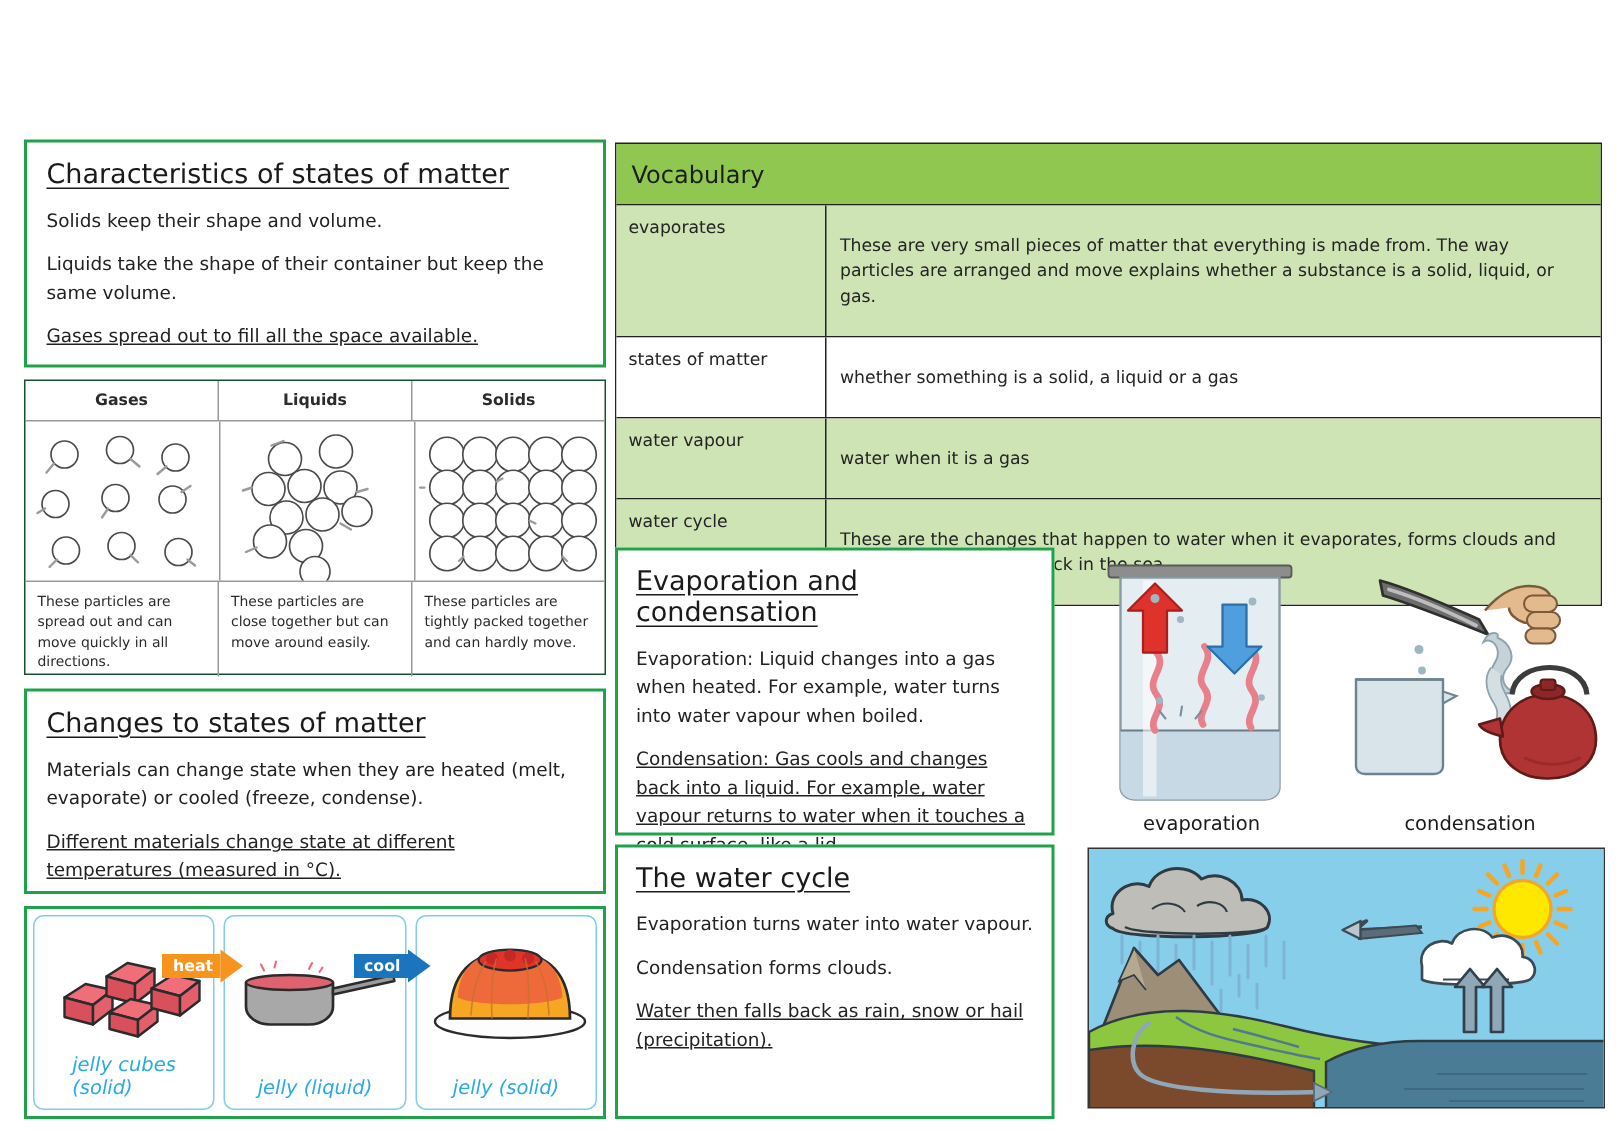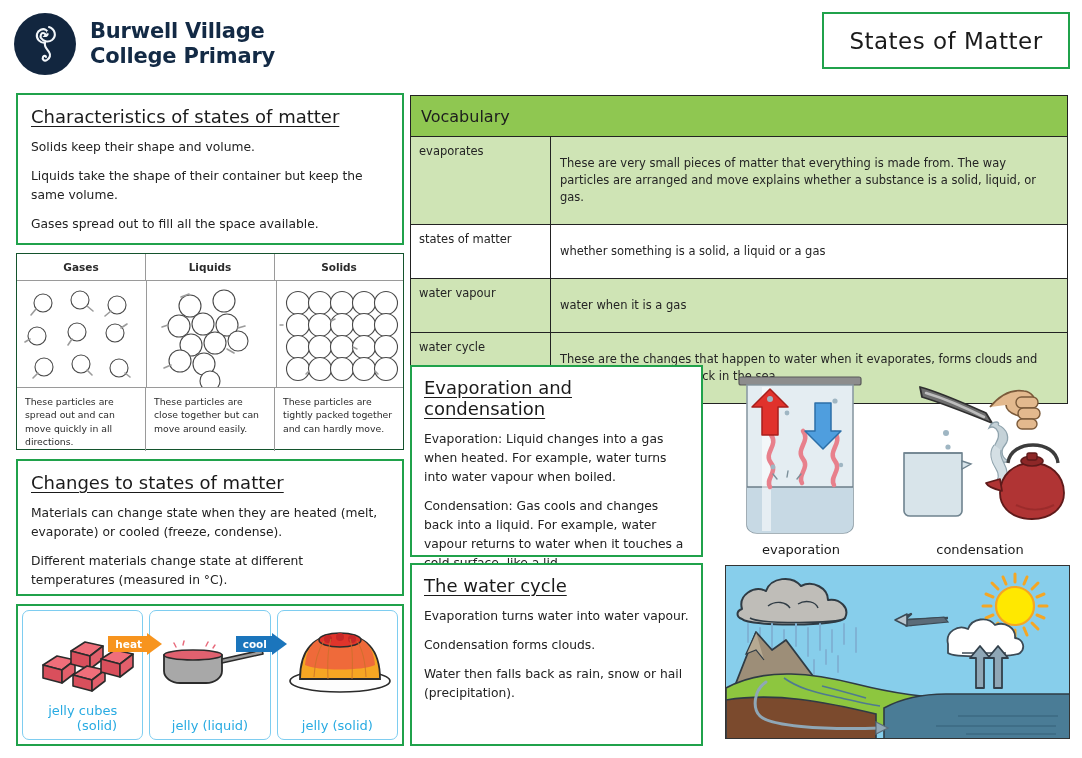--- a/index.html
+++ b/index.html
@@ -37,21 +37,21 @@
 
   
   .gbox { position: absolute; border: 2.2px solid #20a24b; background: #fff; }
 
   .hand { font-family: "DejaVu Sans", sans-serif; color: #222; }
   .box-head {
     font-size: 18px; text-decoration: underline;
     text-underline-offset: 3px; color: #1a1a1a; margin-bottom: 11px;
   }
   .box-p { font-size: 12.3px; line-height: 1.55; color: #222; margin-bottom: 10px; }
-  .box-p:last-child { margin-bottom: 0; }
+  .box-p:last-child { margin-bottom: 0; text-decoration: underline; }
 
   
   #characteristics { left: 16px; top: 93px; width: 388px; height: 152px; padding: 11px 13px; }
 
   #particle-table { left: 16px; top: 253px; width: 388px; height: 197px; border: 1px solid #14532d; background: #fff; position: absolute; }
   .pt-row { display: flex; }
   .pt-head-cell {
     flex: 1 1 0; border-right: 1px solid #9a9a9a; height: 26px;
     display: flex; align-items: center; justify-content: center;
     font-size: 10.5px; font-weight: bold; color: #2b2b2b;
@@ -70,21 +70,21 @@
   #jelly-box { left: 16px; top: 604px; width: 388px; height: 142px; border: 2.2px solid #20a24b; background:#fff; position:absolute; }
   .jelly-inner { display: flex; gap: 6px; padding: 4px 4px; height: 100%; }
   .jelly-panel {
     flex: 1 1 0; border: 1.5px solid #7ecdf0; border-radius: 7px;
     position: relative; display: flex; flex-direction: column;
     align-items: center; justify-content: flex-end; padding-bottom: 6px;
   }
   .jelly-art { position: absolute; top: 10px; left: 0; right: 0; height: 74px; }
   .jelly-label {
     font-family: "DejaVu Sans", sans-serif; font-size: 13px;
-    color: #29abe2; text-align: right; line-height: 1.1; white-space: pre-line;
+    color: #29abe2; text-align: left; line-height: 1.1; white-space: pre-line; font-style: italic;
   }
   .arrow-badge {
     position: absolute; top: 22px; z-index: 6;
     display: flex; align-items: center;
   }
   .arrow-tag {
     font-family: "DejaVu Sans", sans-serif; font-size: 10.5px; font-weight: bold;
     color: #fff; padding: 3px 5px 3px 7px; line-height: 1;
   }
   .arrow-head { width: 0; height: 0; border-top: 11px solid transparent; border-bottom: 11px solid transparent; }
@@ -116,36 +116,20 @@
   .illus-caption { position: absolute; bottom: 0; font-family: "DejaVu Sans", sans-serif; font-size: 13px; color: #1a1a1a; }
 
   #watercycle { position: absolute; left: 725px; top: 565px; width: 345px; height: 174px; border: 1.2px solid #333; overflow: hidden; }
   svg { display: block; }
 </style>
 </head>
 <body>
 
 <div class="page">
 
-  <div class="header">
-    <div class="logo-wrap">
-      <div class="logo-circle">
-        <svg width="62" height="62" viewBox="0 0 62 62">
-          <path d="M35 14 c6 2 8 9 3 13 c-4 3 -9 1 -11 -2 c-1 -2 0 -5 2 -5 c2 0 3 2 2 3 c3 0 4 -4 1 -6 c-3 -2 -8 0 -9 4 c-1 5 3 9 8 9" fill="none" stroke="#f2f6fa" stroke-width="2.1" stroke-linecap="round"></path>
-          <path d="M31 30 c-1 4 2 6 4 9 c2 3 1 6 -2 8 c-3 2 -5 -1 -4 -3 c1 -2 3 -1 3 0" fill="none" stroke="#f2f6fa" stroke-width="2.1" stroke-linecap="round"></path>
-          <circle cx="34.5" cy="19" r="1.6" fill="#12263f"></circle>
-        </svg>
-      </div>
-      <div class="school-name">Burwell Village
-College Primary</div>
-    </div>
-    <div class="title-box">
-      <span class="title-text">States of Matter</span>
-    </div>
-  </div>
 
   <div class="gbox" id="characteristics">
     <div class="hand box-head">Characteristics of states of matter</div>
     <div class="hand box-p">Solids keep their shape and volume.</div>
     <div class="hand box-p">Liquids take the shape of their container but keep the same volume.</div>
     <div class="hand box-p">Gases spread out to fill all the space available.</div>
   </div>
 
   <div id="particle-table">
     <div class="pt-row">

